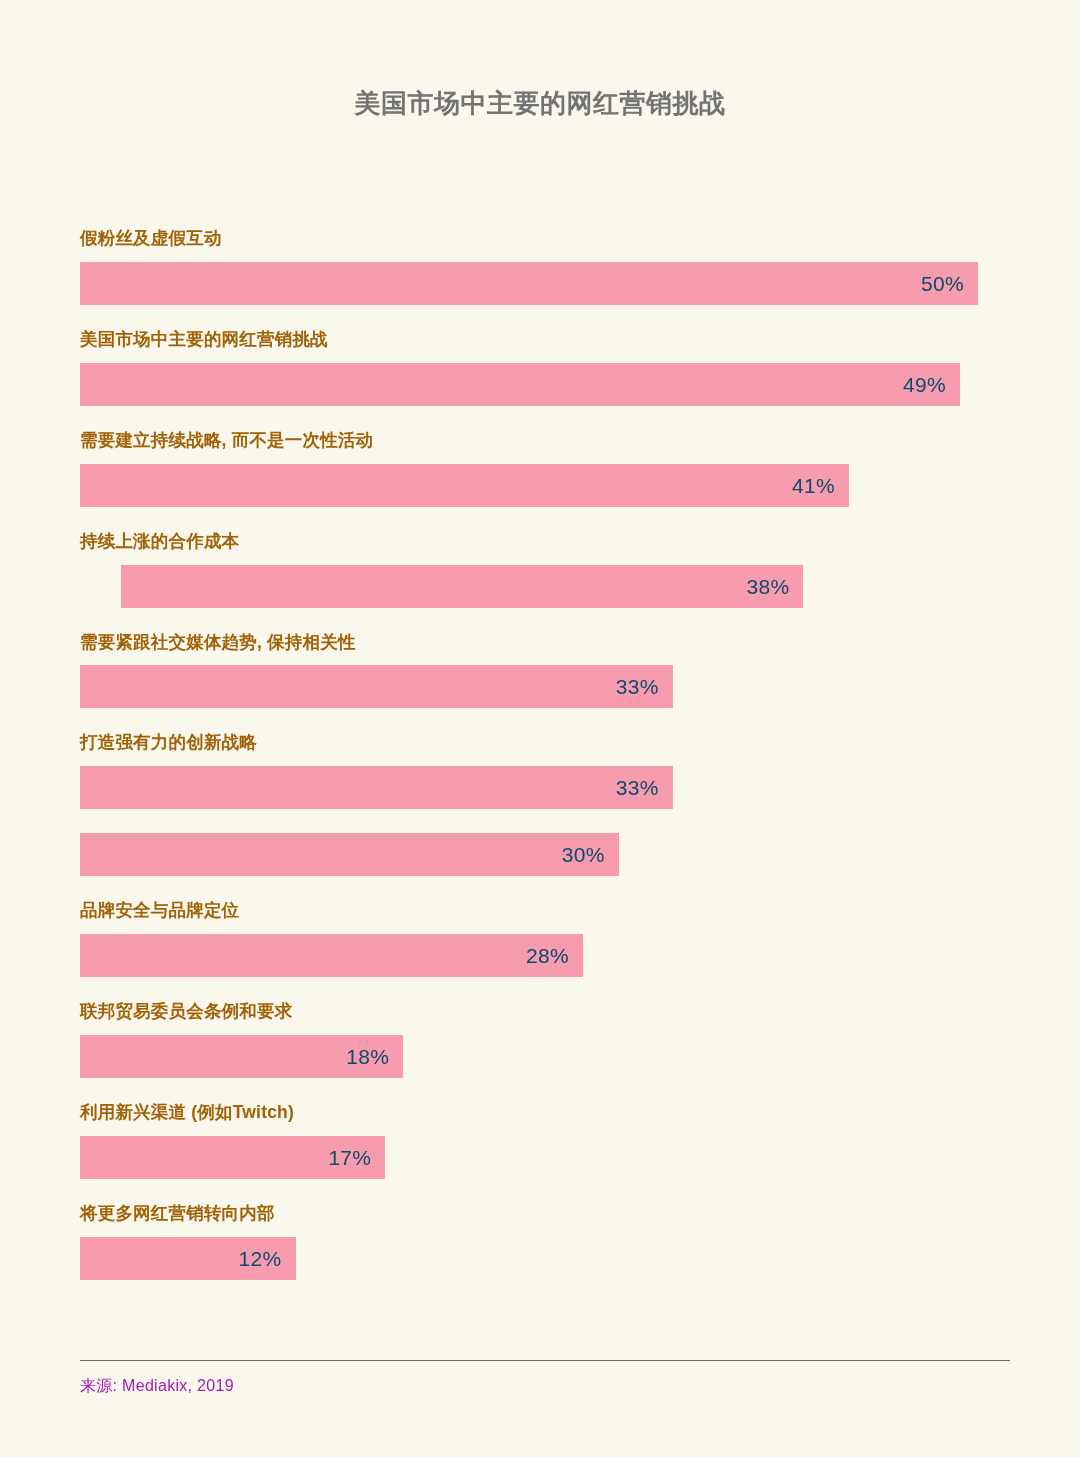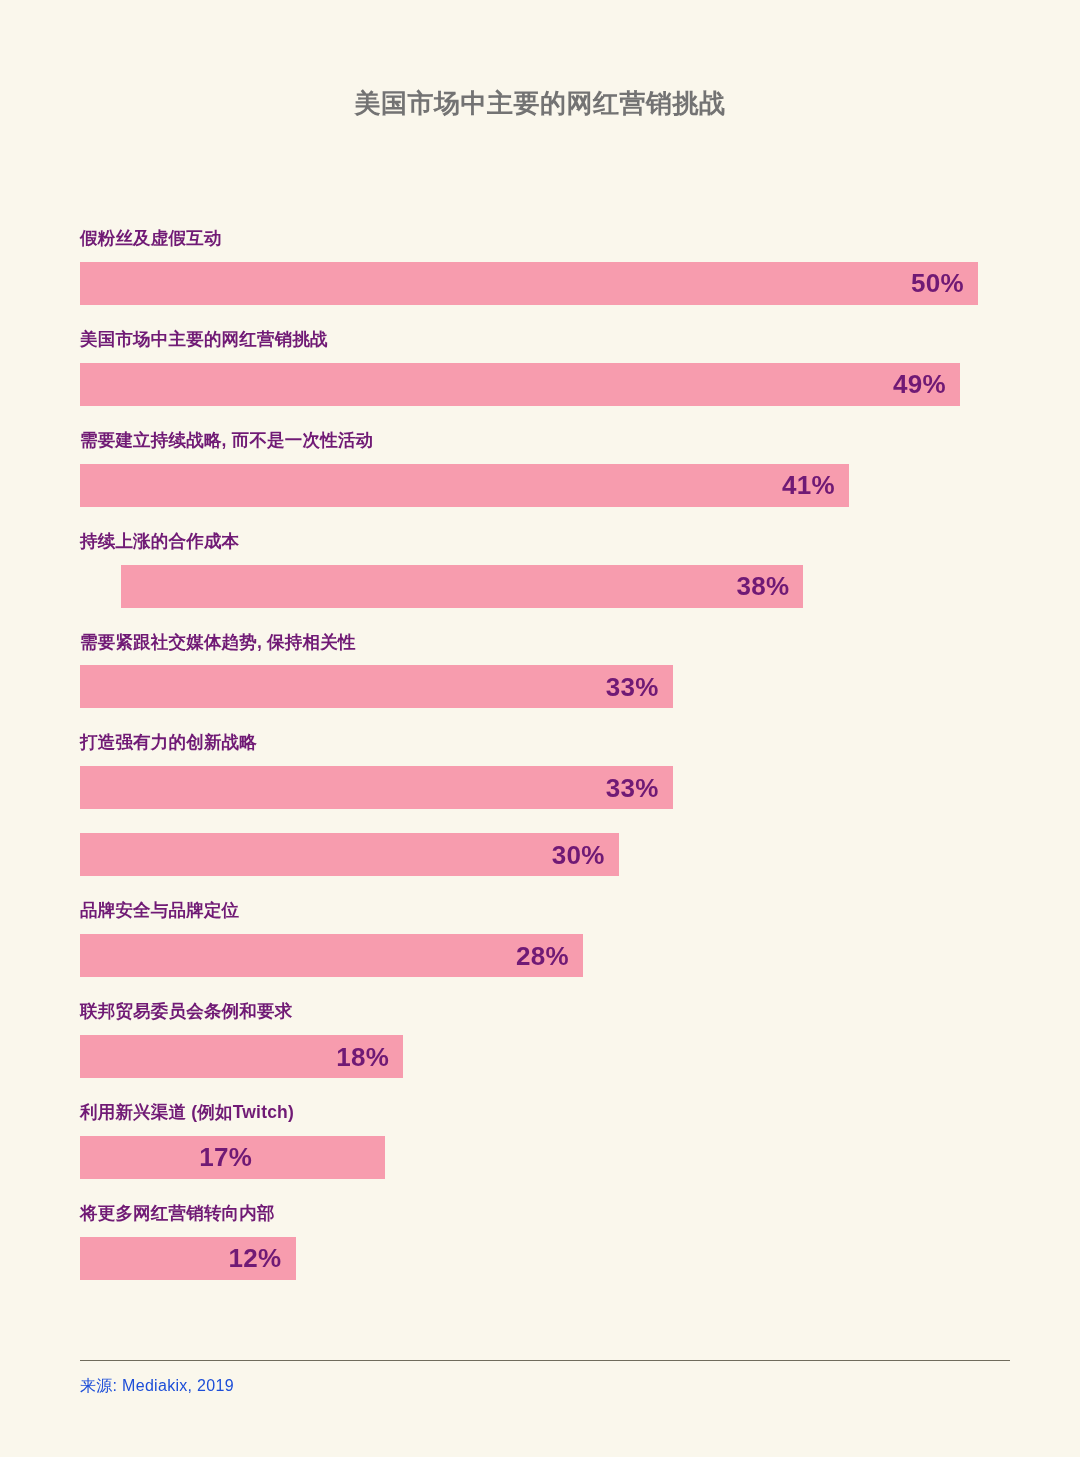--- a/index.html
+++ b/index.html
@@ -47,21 +47,21 @@
   .bar-row {
     margin-bottom: 24px;
   }
   .bar-row:last-child {
     margin-bottom: 0;
   }
 
   .bar-label {
     font-size: 17.5px;
     font-weight: 600;
-    color: #701a75;
+    color: #a16207;
     line-height: 1.25;
     margin-bottom: 12px;
     white-space: nowrap;
     letter-spacing: 0.2px;
   }
 
   .bar-track {
     position: relative;
     height: 43px;
     width: 100%;
@@ -72,43 +72,43 @@
     height: 43px;
     background: #f79cae;
     display: flex;
     align-items: center;
     justify-content: flex-end;
     box-sizing: border-box;
     padding-right: 14px;
   }
 
   .bar-value {
-    font-size: 26px;
-    font-weight: 700;
-    color: #701a75;
+    font-size: 21px;
+    font-weight: 400;
+    color: #0c4a6e;
     letter-spacing: 0.3px;
     line-height: 1;
   }
 
   
   .footer-divider {
     position: absolute;
     left: 80px;
     top: 1360px;
     width: 930px;
     height: 1px;
     background: #6f6b5c;
   }
   .source-note {
     position: absolute;
     left: 80px;
     top: 1376px;
     font-size: 16px;
     font-weight: 500;
-    color: #1d4ed8;
+    color: #a21caf;
     letter-spacing: 0.3px;
   }
 </style>
 </head>
 <body>
 
 <div class="page">
 
   <div class="chart-title">美国市场中主要的网红营销挑战</div>
 
@@ -180,21 +180,21 @@
         <div class="bar-label">联邦贸易委员会条例和要求</div>
         <div class="bar-track">
           <div class="bar-fill" style="width: 323.28px; background: rgb(247, 156, 174); padding-left: 48px;">
             <span class="bar-value">18%</span>
           </div>
         </div>
       </div>
       <div class="bar-row">
         <div class="bar-label">利用新兴渠道 (例如Twitch)</div>
         <div class="bar-track">
-          <div class="bar-fill" style="width: 305.32px; background: rgb(247, 156, 174); justify-content: center;">
+          <div class="bar-fill" style="width: 305.32px; background: rgb(247, 156, 174);">
             <span class="bar-value">17%</span>
           </div>
         </div>
       </div>
       <div class="bar-row">
         <div class="bar-label">将更多网红营销转向内部</div>
         <div class="bar-track">
           <div class="bar-fill" style="width: 215.52px; background: rgb(247, 156, 174); align-items: center;">
             <span class="bar-value">12%</span>
           </div>

